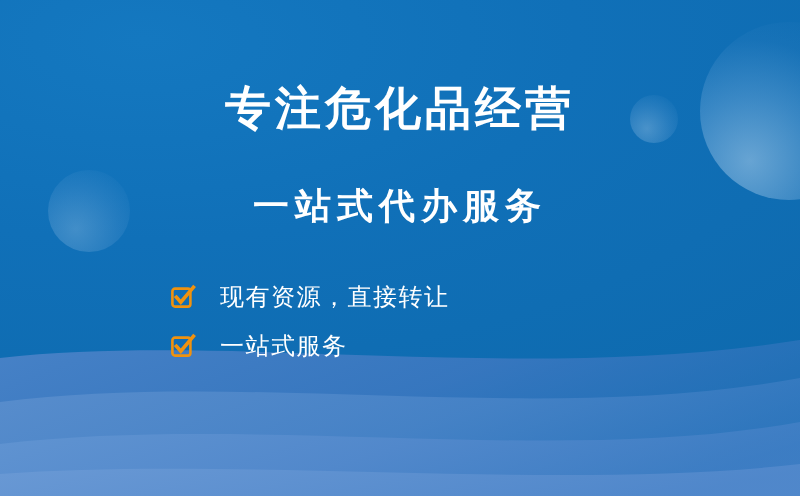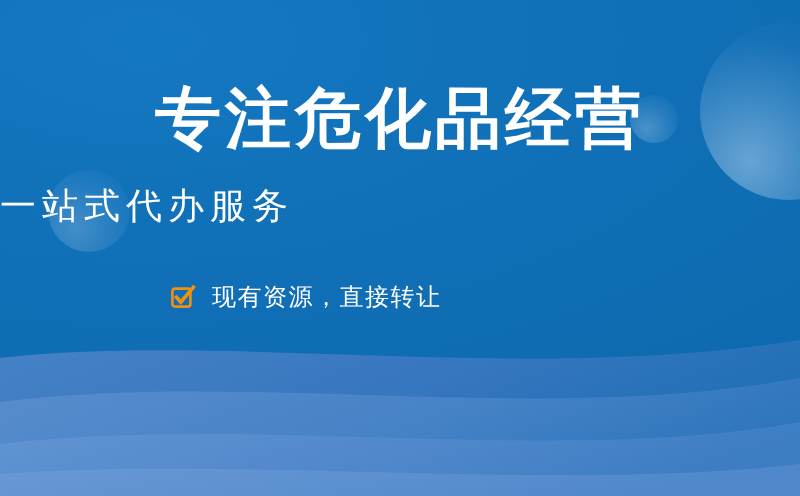--- a/index.html
+++ b/index.html
@@ -71,35 +71,36 @@
     z-index: 5;
   }
 
   .title {
     position: absolute;
     top: 84px;
     left: 0;
     width: 800px;
     text-align: center;
     color: #ffffff;
-    font-size: 66px;
+    font-size: 46px;
     font-weight: 700;
     letter-spacing: 4px;
     line-height: 1.05;
     white-space: nowrap;
   }
 
   .subtitle {
     position: absolute;
     top: 186px;
     left: 0;
     width: 800px;
+    text-align: center;
     color: #ffffff;
     font-size: 36px;
-    font-weight: 400;
+    font-weight: 700;
     letter-spacing: 6px;
     line-height: 1.1;
     white-space: nowrap;
   }
 
   .features {
     position: absolute;
     top: 272px;
     left: 170px;
     width: 430px;
@@ -119,20 +120,21 @@
     display: block;
   }
 
   .feature-label {
     color: #ffffff;
     font-size: 24px;
     font-weight: 400;
     letter-spacing: 1.5px;
     line-height: 1;
     white-space: nowrap;
+    margin-left: 8px;
   }
 </style>
 </head>
 <body>
 
 <div id="banner">
 
   <div class="bg-base"></div>
 
   <div class="circle circle-large-right"></div>
@@ -178,16 +180,23 @@
 
       <div class="feature-row">
         <svg class="check-icon" viewBox="0 0 26 26">
           <rect x="2.4" y="4.6" width="18" height="18" rx="2.6" fill="none" stroke="#f0920e" stroke-width="2.6"></rect>
           <path d="M6.4 13.2 L10.8 18.2 L23.4 3.2" fill="none" stroke="#f0920e" stroke-width="3.6" stroke-linecap="square" stroke-linejoin="miter"></path>
         </svg>
         <span class="feature-label">现有资源，直接转让</span>
       </div>
 
 
+      <div class="feature-row">
+        <svg class="check-icon" viewBox="0 0 26 26">
+          <rect x="2.4" y="4.6" width="18" height="18" rx="2.6" fill="none" stroke="#f0920e" stroke-width="2.6"></rect>
+          <path d="M6.4 13.2 L10.8 18.2 L23.4 3.2" fill="none" stroke="#f0920e" stroke-width="3.6" stroke-linecap="square" stroke-linejoin="miter"></path>
+        </svg>
+        <span class="feature-label">一站式服务</span>
+      </div>
 
     </div>
   </div>
 </div>
 
 </body></html>

